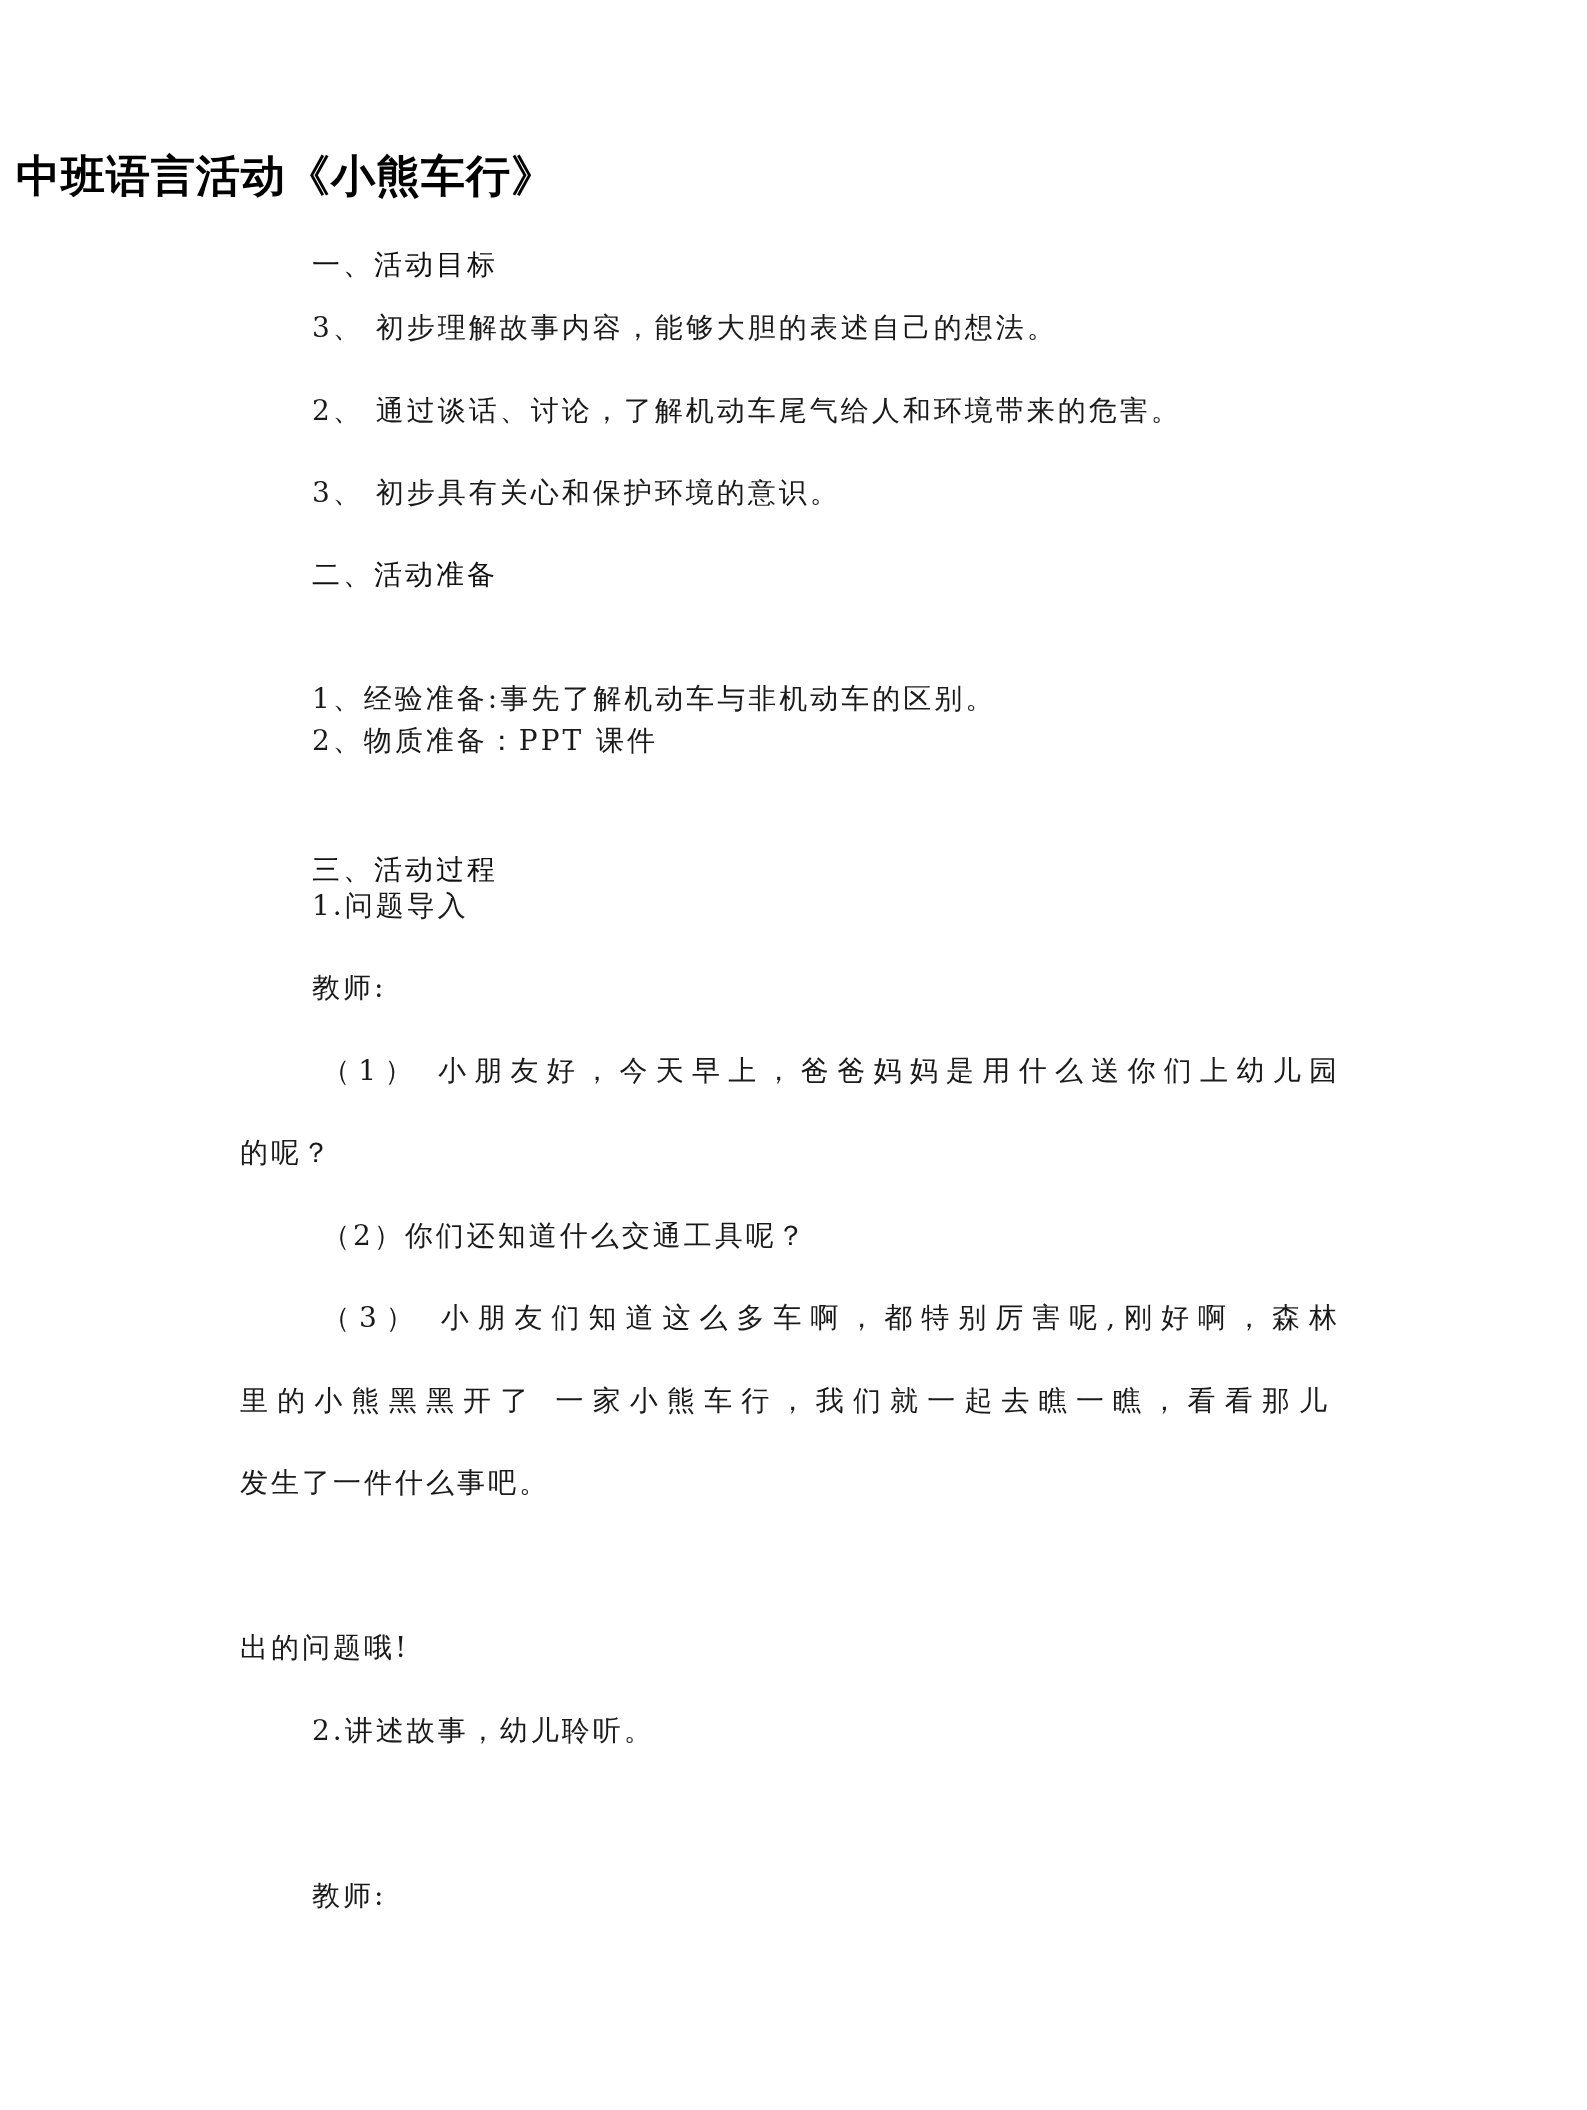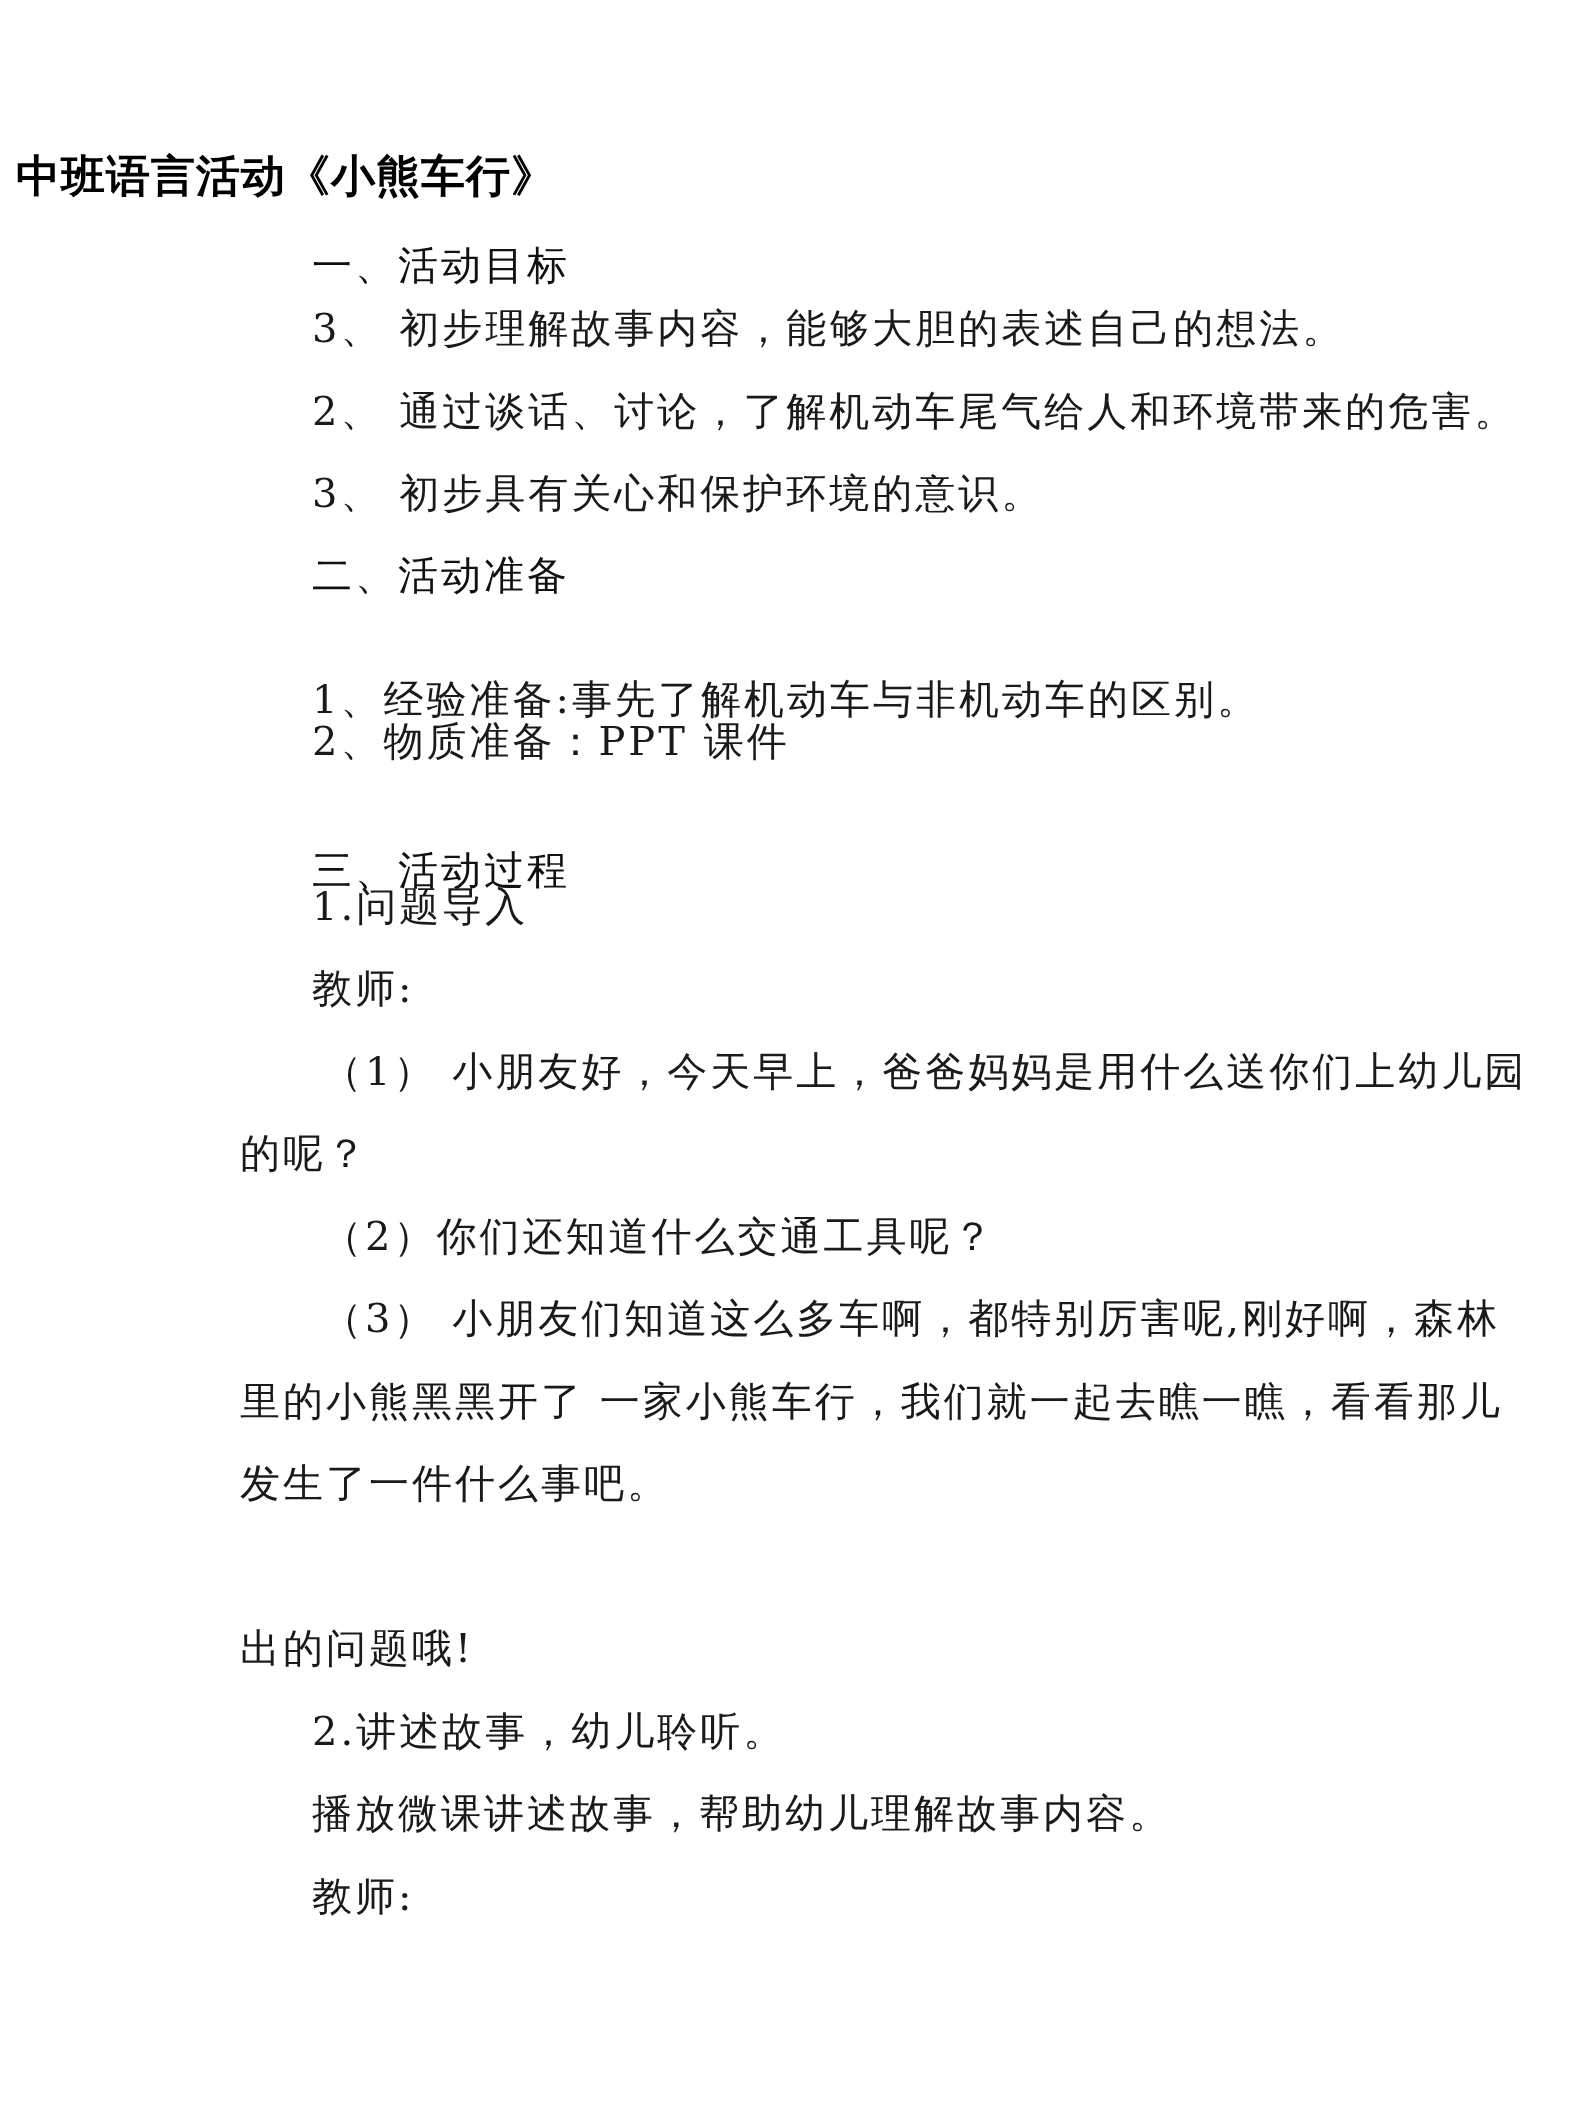--- a/index.html
+++ b/index.html
@@ -30,21 +30,21 @@
       text-align: left;
       font-family: "DejaVu Sans", "Liberation Sans", sans-serif;
       font-weight: bold;
       font-size: 44px;
       letter-spacing: 1px;
       color: #000000;
       line-height: 1.2;
     }
     .line {
       position: absolute;
-      font-size: 40px;
+      font-size: 28px;
       line-height: 40px;
       white-space: nowrap;
       color: #1a1a1a;
       letter-spacing: 3px;
     }
     .ind { left: 312px; }
     .flush { left: 240px; }
     .ind2 { left: 322px; }
     .heading { letter-spacing: 3px; color: #111; }
     .justify {
@@ -83,16 +83,15 @@
 
   <div class="line ind2" style="top:1216px;">（2）你们还知道什么交通工具呢？</div>
 
   <div class="line ind2 justify-wrap" style="top:1298px;">（3） 小朋友们知道这么多车啊，都特别厉害呢,刚好啊，森林</div>
   <div class="line flush" style="top:1463px;">发生了一件什么事吧。</div>
   <div class="line flush justify" style="top:1381px;">里的小熊黑黑开了 一家小熊车行，我们就一起去瞧一瞧，看看那儿</div>
 
   <div class="line flush" style="top:1628px;">出的问题哦!</div>
 
   <div class="line ind" style="top:1711px;">2.讲述故事，幼儿聆听。</div>
-  <div class="line ind" style="top:1793px;">播放微课讲述故事，帮助幼儿理解故事内容。</div>
   <div class="line ind" style="top:1876px;">教师:</div>
 
 </div>
 
 </body></html>

